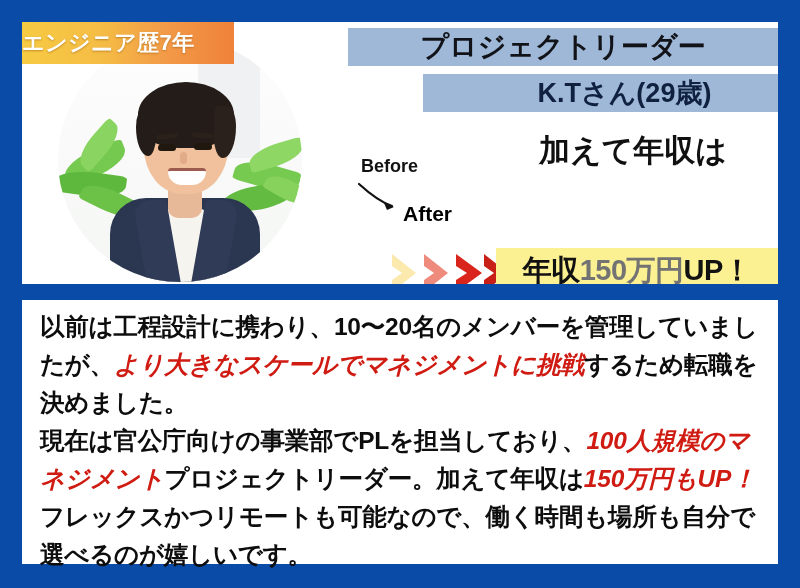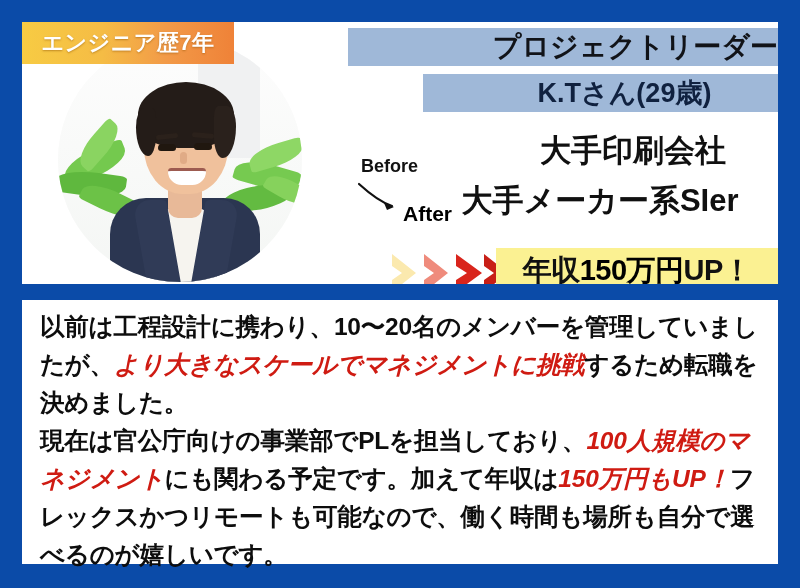--- a/index.html
+++ b/index.html
@@ -17,21 +17,21 @@
   
   .top-panel{
     position:absolute;left:22px;top:22px;width:756px;height:262px;
     background:#ffffff;overflow:hidden;
   }
 
   
   .badge{
     position:absolute;left:0;top:0;width:212px;height:42px;
     background:linear-gradient(90deg,#f7cb43 0%,#f5bc45 38%,#f29a48 68%,#ef8238 100%);
-    display:flex;align-items:center;justify-content:center;
+    display:flex;align-items:center;
     z-index:6;
   }
   .badge-text{
     color:#ffffff;font-size:22px;font-weight:bold;letter-spacing:0.5px;
     text-shadow:0 1px 2px rgba(150,90,10,.55);
     white-space:nowrap;
   }
 
   
   .photo-wrap{
@@ -69,21 +69,21 @@
   .brow-r{position:absolute;left:134px;top:95px;width:22px;height:5px;background:#2b211b;border-radius:3px;transform:rotate(5deg);}
   .eye-l{position:absolute;left:100px;top:106px;width:18px;height:7px;background:#20170f;border-radius:8px 8px 6px 6px;}
   .eye-r{position:absolute;left:136px;top:105px;width:18px;height:7px;background:#20170f;border-radius:8px 8px 6px 6px;}
   .nose{position:absolute;left:122px;top:114px;width:7px;height:12px;background:#e0ab86;border-radius:4px;}
   .mouth{position:absolute;left:110px;top:130px;width:38px;height:14px;background:#ffffff;border-radius:4px 4px 16px 16px;border-top:3px solid #9d5b50;}
 
   
   .band{
     position:absolute;background:#9fb8d8;display:flex;align-items:center;
   }
-  .band-role{left:326px;top:6px;width:430px;height:38px;justify-content:flex-end;}
+  .band-role{left:326px;top:6px;width:430px;height:38px;justify-content:center;}
   .band-role span{font-size:28px;font-weight:bold;color:#111318;white-space:nowrap;}
   .band-name{left:401px;top:52px;width:355px;height:38px;justify-content:center;}
   .band-name span{font-size:27px;font-weight:bold;color:#10213f;white-space:nowrap;margin-left:48px;}
 
   
   .before{
     position:absolute;left:339px;top:134px;font-size:18px;font-weight:bold;color:#121212;
   }
   .after{
     position:absolute;left:381px;top:180px;font-size:21px;font-weight:bold;color:#000000;
@@ -101,21 +101,21 @@
 
   
   .chevs{position:absolute;left:368px;top:228px;width:120px;height:46px;}
 
   
   .salary{
     position:absolute;left:474px;top:226px;width:282px;height:46px;
     background:#fbf192;display:flex;align-items:center;justify-content:center;
   }
   .salary-text{font-size:29px;font-weight:bold;color:#111111;white-space:nowrap;letter-spacing:-0.5px;}
-  .salary-text .red{color:#000000;}
+  .salary-text .red{color:#737373;}
 
   
   .bottom-panel{
     position:absolute;left:22px;top:300px;width:756px;height:264px;
     background:#ffffff;
   }
   .body-text{
     position:absolute;left:18px;top:8px;width:722px;
     font-size:24.5px;font-weight:bold;color:#0d0d0d;
     line-height:38px;letter-spacing:-0.2px;
@@ -172,35 +172,34 @@
 
     <div class="before">Before</div>
 
     <svg class="ba-arrow" viewBox="0 0 46 34">
       <path d="M3 4 C 14 14, 24 22, 36 26" stroke="#111111" stroke-width="2.2" fill="none" stroke-linecap="round"></path>
       <path d="M38 27 L 28 23 L 31 30 Z" fill="#111111"></path>
     </svg>
 
     <div class="after">After</div>
 
-    <div class="co-before">大手印刷会社</div>
-    <div class="co-after">大手メーカー系SIer</div>
+    <div class="co-before">加えて年収は</div>
 
     <svg class="chevs" viewBox="0 0 120 46">
       <path d="M2 4 L 26 23 L 2 42 L 2 30 L 12 23 L 2 16 Z" fill="#fbe9ae"></path>
       <path d="M34 4 L 58 23 L 34 42 L 34 30 L 44 23 L 34 16 Z" fill="#ef8b7c"></path>
       <path d="M66 4 L 92 23 L 66 42 L 66 30 L 77 23 L 66 16 Z" fill="#d9251c"></path>
       <path d="M94 4 L 118 23 L 94 42 L 94 30 L 104 23 L 94 16 Z" fill="#c81f16"></path>
     </svg>
 
     <div class="salary">
       <span class="salary-text"><span>年収</span><span class="red">150万円</span><span>UP！</span></span>
     </div>
   </div>
 
   <div class="bottom-panel">
     <div class="body-text">
       <p id="para-0"><span>以前は工程設計に携わり、10〜20名のメンバーを管理していましたが、</span><span class="red">より大きなスケールでマネジメントに挑戦</span><span>するため転職を決めました。</span></p>
-      <p id="para-1"><span>現在は官公庁向けの事業部でPLを担当しており、</span><span class="red">100人規模のマネジメント</span><span>にも関わる予定です。加えて年収は</span><span class="red">150万円もUP！</span><span>フレックスかつリモートも可能なので、働く時間も場所も自分で選べるのが嬉しいです。</span></p>
+      <p id="para-1"><span>現在は官公庁向けの事業部でPLを担当しており、</span><span class="red">100人規模のマネジメント</span><span>プロジェクトリーダー。加えて年収は</span><span class="red">150万円もUP！</span><span>フレックスかつリモートも可能なので、働く時間も場所も自分で選べるのが嬉しいです。</span></p>
     </div>
   </div>
 
 </div>
 
 </body></html>

